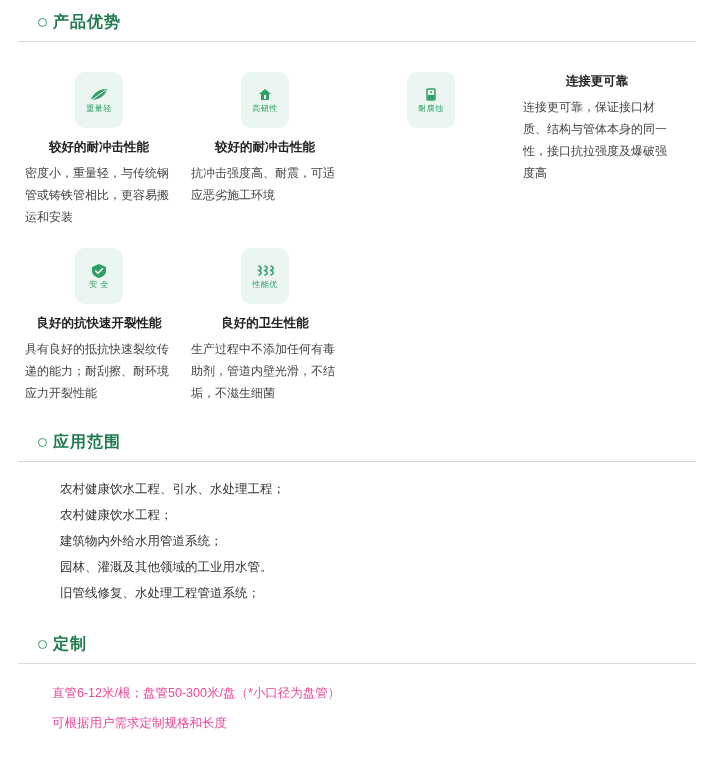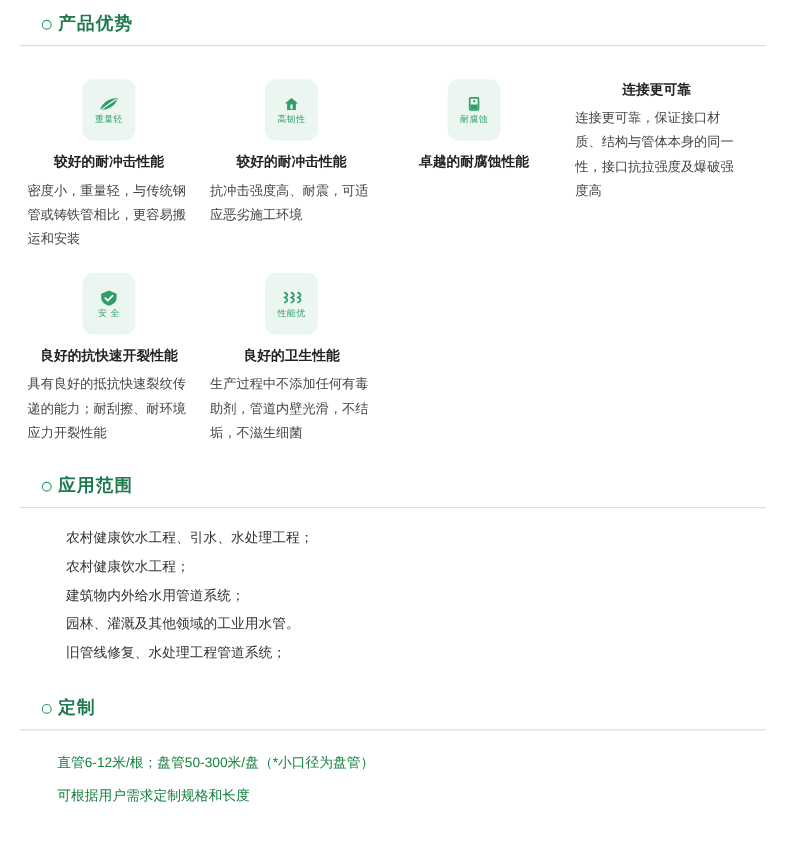--- a/index.html
+++ b/index.html
@@ -103,21 +103,21 @@
     font-size: 12.5px;
     color: #333;
     line-height: 26px;
   }
 
   .text-block {
     padding: 14px 18px 6px 52px;
   }
   .text-block .tline {
     font-size: 12.5px;
-    color: #15803d;
+    color: #ec4899;
     line-height: 30px;
   }
   .spacer-sm { height: 10px; }
 </style>
 </head>
 <body>
 
 <div class="page">
 
   <div class="section-head">
@@ -161,21 +161,20 @@
       <div class="badge">
         <span>
           <svg width="20" height="16" viewBox="0 0 20 16">
             <rect x="6" y="2" width="8" height="11" rx="1" stroke="#2f9e68" stroke-width="1.5" fill="none"></rect>
             <rect x="6.8" y="8" width="6.4" height="4.4" fill="#2f9e68"></rect>
             <circle cx="10" cy="5" r="1" fill="#2f9e68"></circle>
           </svg>
         </span>
         <span class="badge-text">耐腐蚀</span>
       </div>
-      <div class="f-title">卓越的耐腐蚀性能</div>
     </div>
 
     <div class="feature">
       <div class="f-title">连接更可靠</div>
       <div class="f-desc">连接更可靠，保证接口材质、结构与管体本身的同一性，接口抗拉强度及爆破强度高</div>
     </div>
 
     <div class="feature">
       <div class="badge">
         <span>

